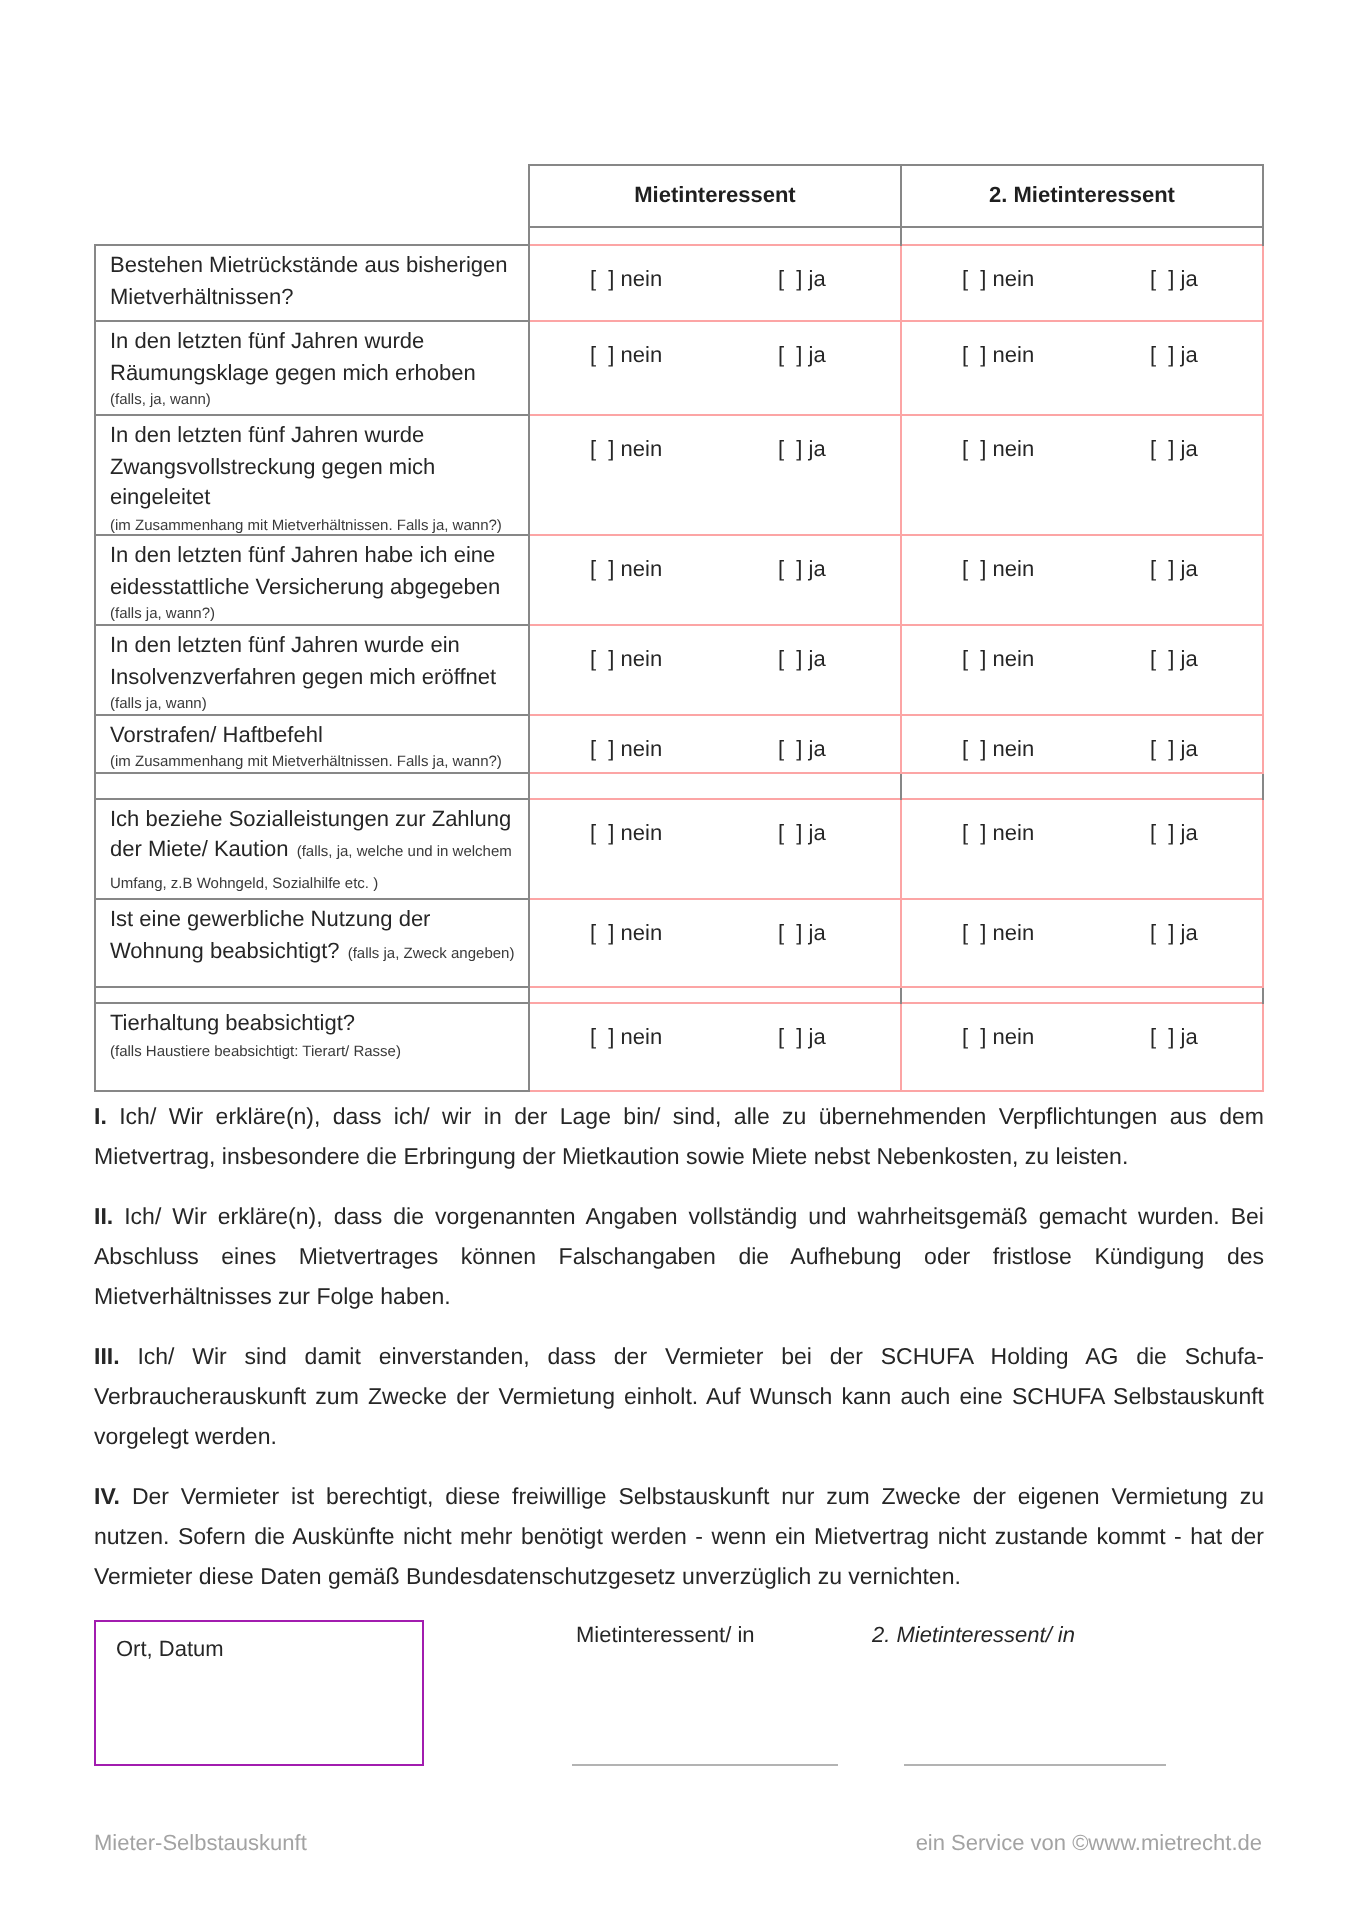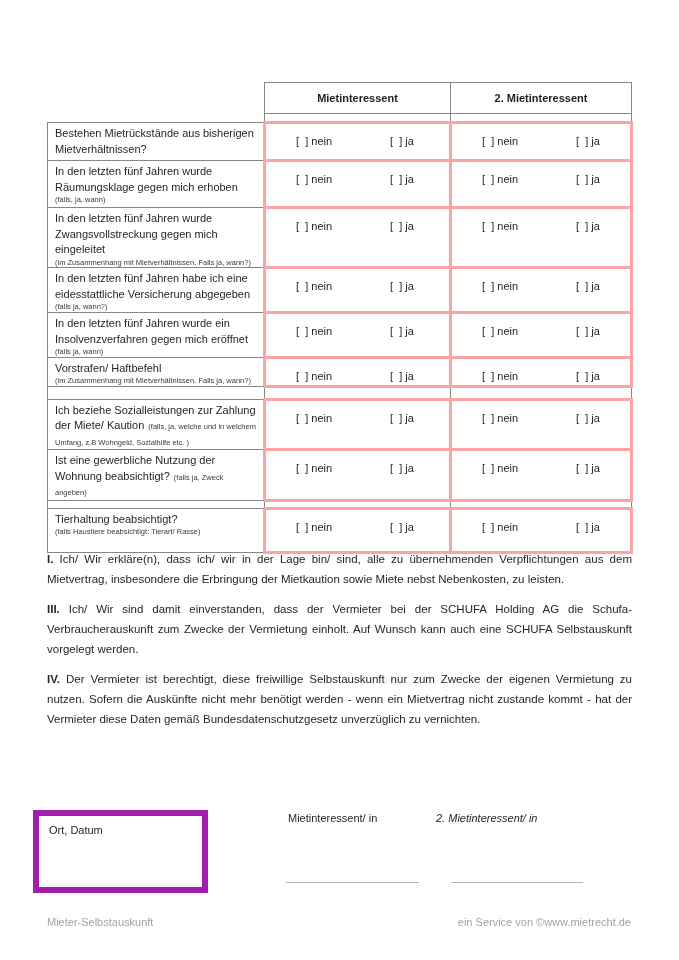--- a/index.html
+++ b/index.html
@@ -15,29 +15,29 @@
   .tablewrap{position:absolute;left:47px;top:82px;width:584px;}
   table.qtable{border-collapse:collapse;table-layout:fixed;width:584px;}
   td,th{padding:0;margin:0;}
   th.hd{border:1px solid #878787;font-size:11px;font-weight:bold;text-align:center;vertical-align:middle;color:#1f1f1f;}
   td.blank{border:none;background:#fff;}
   td.sp{border-left:1px solid #878787;border-right:1px solid #878787;}
   td.q{border:1px solid #878787;vertical-align:top;padding:3px 6px 0 7px;font-size:11px;line-height:15.5px;color:#262626;}
   td.q b{font-weight:normal;}
   .note{font-size:7.5px;line-height:9.5px;color:#3a3a3a;font-weight:normal;}
   span.note{margin-left:1px;}
-  td.opt{border:3px solid #fca5a5;vertical-align:top;padding:11px 0 0 30px;font-size:11px;color:#262626;}
+  td.opt{border:1px solid #fca5a5;vertical-align:top;padding:11px 0 0 30px;font-size:11px;color:#262626;}
   .cb{display:inline-block;white-space:pre;}
   td.opt .cb:first-child{width:94px;}
   
   .decl{position:absolute;left:47px;top:549px;width:585px;}
   .decl p{font-size:11.5px;line-height:20px;text-align:justify;margin:0 0 10px 0;color:#262626;}
   .decl p b{font-weight:bold;}
   
-  .sigbox{position:absolute;left:33px;top:810px;width:163px;height:71px;border:6px solid #a21caf;}
+  .sigbox{position:absolute;left:47px;top:810px;width:163px;height:71px;border:1px solid #a21caf;}
   .sigbox .boxlabel{font-size:11px;color:#262626;padding:8px 0 0 10px;}
   .siglabel{position:absolute;top:812px;font-size:11px;color:#262626;}
   .siglabel.s1{left:288px;}
   .siglabel.s2{left:436px;font-style:italic;}
   .sigline{position:absolute;top:868px;height:14px;border-bottom:1px solid #b3b3b3;}
   .sigline.l1{left:286px;width:133px;}
   .sigline.l2{left:452px;width:131px;}
   
   .footer{position:absolute;left:47px;top:916px;width:584px;display:flex;justify-content:space-between;font-size:11px;color:#a3a3a3;}
 </style>
@@ -142,20 +142,21 @@
             </td>
             <td class="opt"><span class="cb">[  ] nein</span><span class="cb">[  ] ja</span></td>
             <td class="opt"><span class="cb">[  ] nein</span><span class="cb">[  ] ja</span></td>
           </tr>
         </tbody>
     </table>
   </div>
 
   <div class="decl">
       <p><b>I.</b> Ich/ Wir erkläre(n), dass ich/ wir in der Lage bin/ sind, alle zu übernehmenden Verpflichtungen aus dem Mietvertrag, insbesondere die Erbringung der Mietkaution sowie Miete nebst Nebenkosten, zu leisten.</p>
+      <p><b>II.</b> Ich/ Wir erkläre(n), dass die vorgenannten Angaben vollständig und wahrheitsgemäß gemacht wurden. Bei Abschluss eines Mietvertrages können Falschangaben die Aufhebung oder fristlose Kündigung des Mietverhältnisses zur Folge haben.</p>
       <p><b>III.</b> Ich/ Wir sind damit einverstanden, dass der Vermieter bei der SCHUFA Holding AG die Schufa-Verbraucherauskunft zum Zwecke der Vermietung einholt. Auf Wunsch kann auch eine SCHUFA Selbstauskunft vorgelegt werden.</p>
       <p><b>IV.</b> Der Vermieter ist berechtigt, diese freiwillige Selbstauskunft nur zum Zwecke der eigenen Vermietung zu nutzen. Sofern die Auskünfte nicht mehr benötigt werden - wenn ein Mietvertrag nicht zustande kommt - hat der Vermieter diese Daten gemäß Bundesdatenschutzgesetz unverzüglich zu vernichten.</p>
     </div>
 
   <div class="sigbox">
     <div class="boxlabel">Ort, Datum</div>
   </div>
   <div class="siglabel s1">Mietinteressent/ in</div>
   <div class="siglabel s2">2. Mietinteressent/ in</div>
   <div class="sigline l1"></div>

